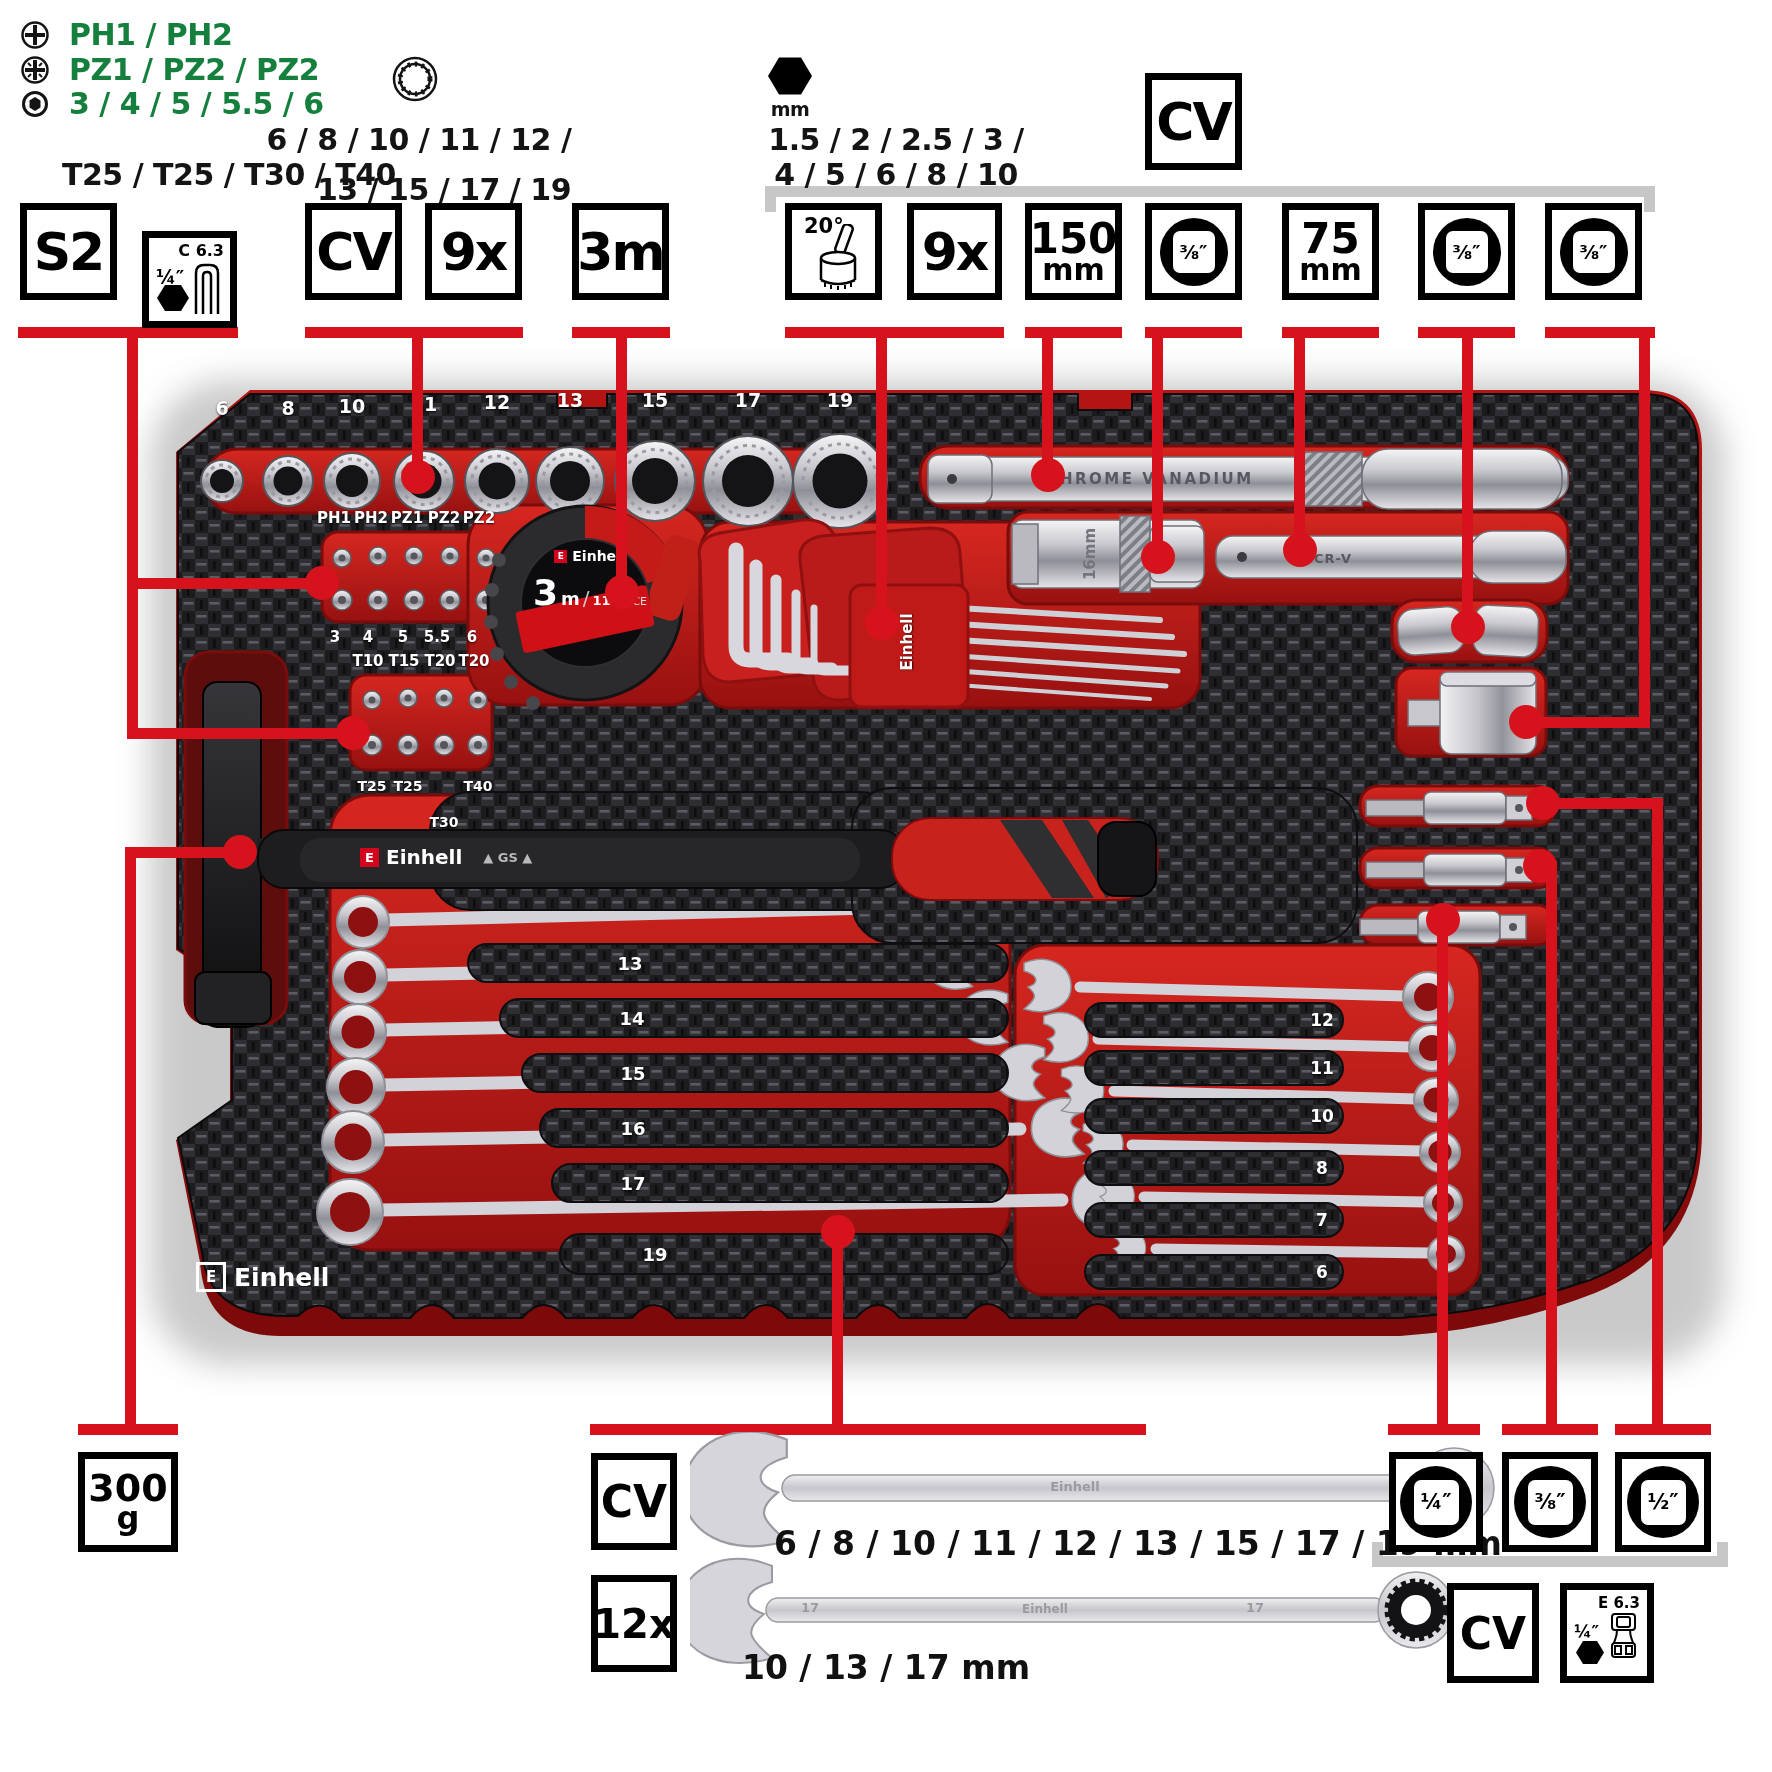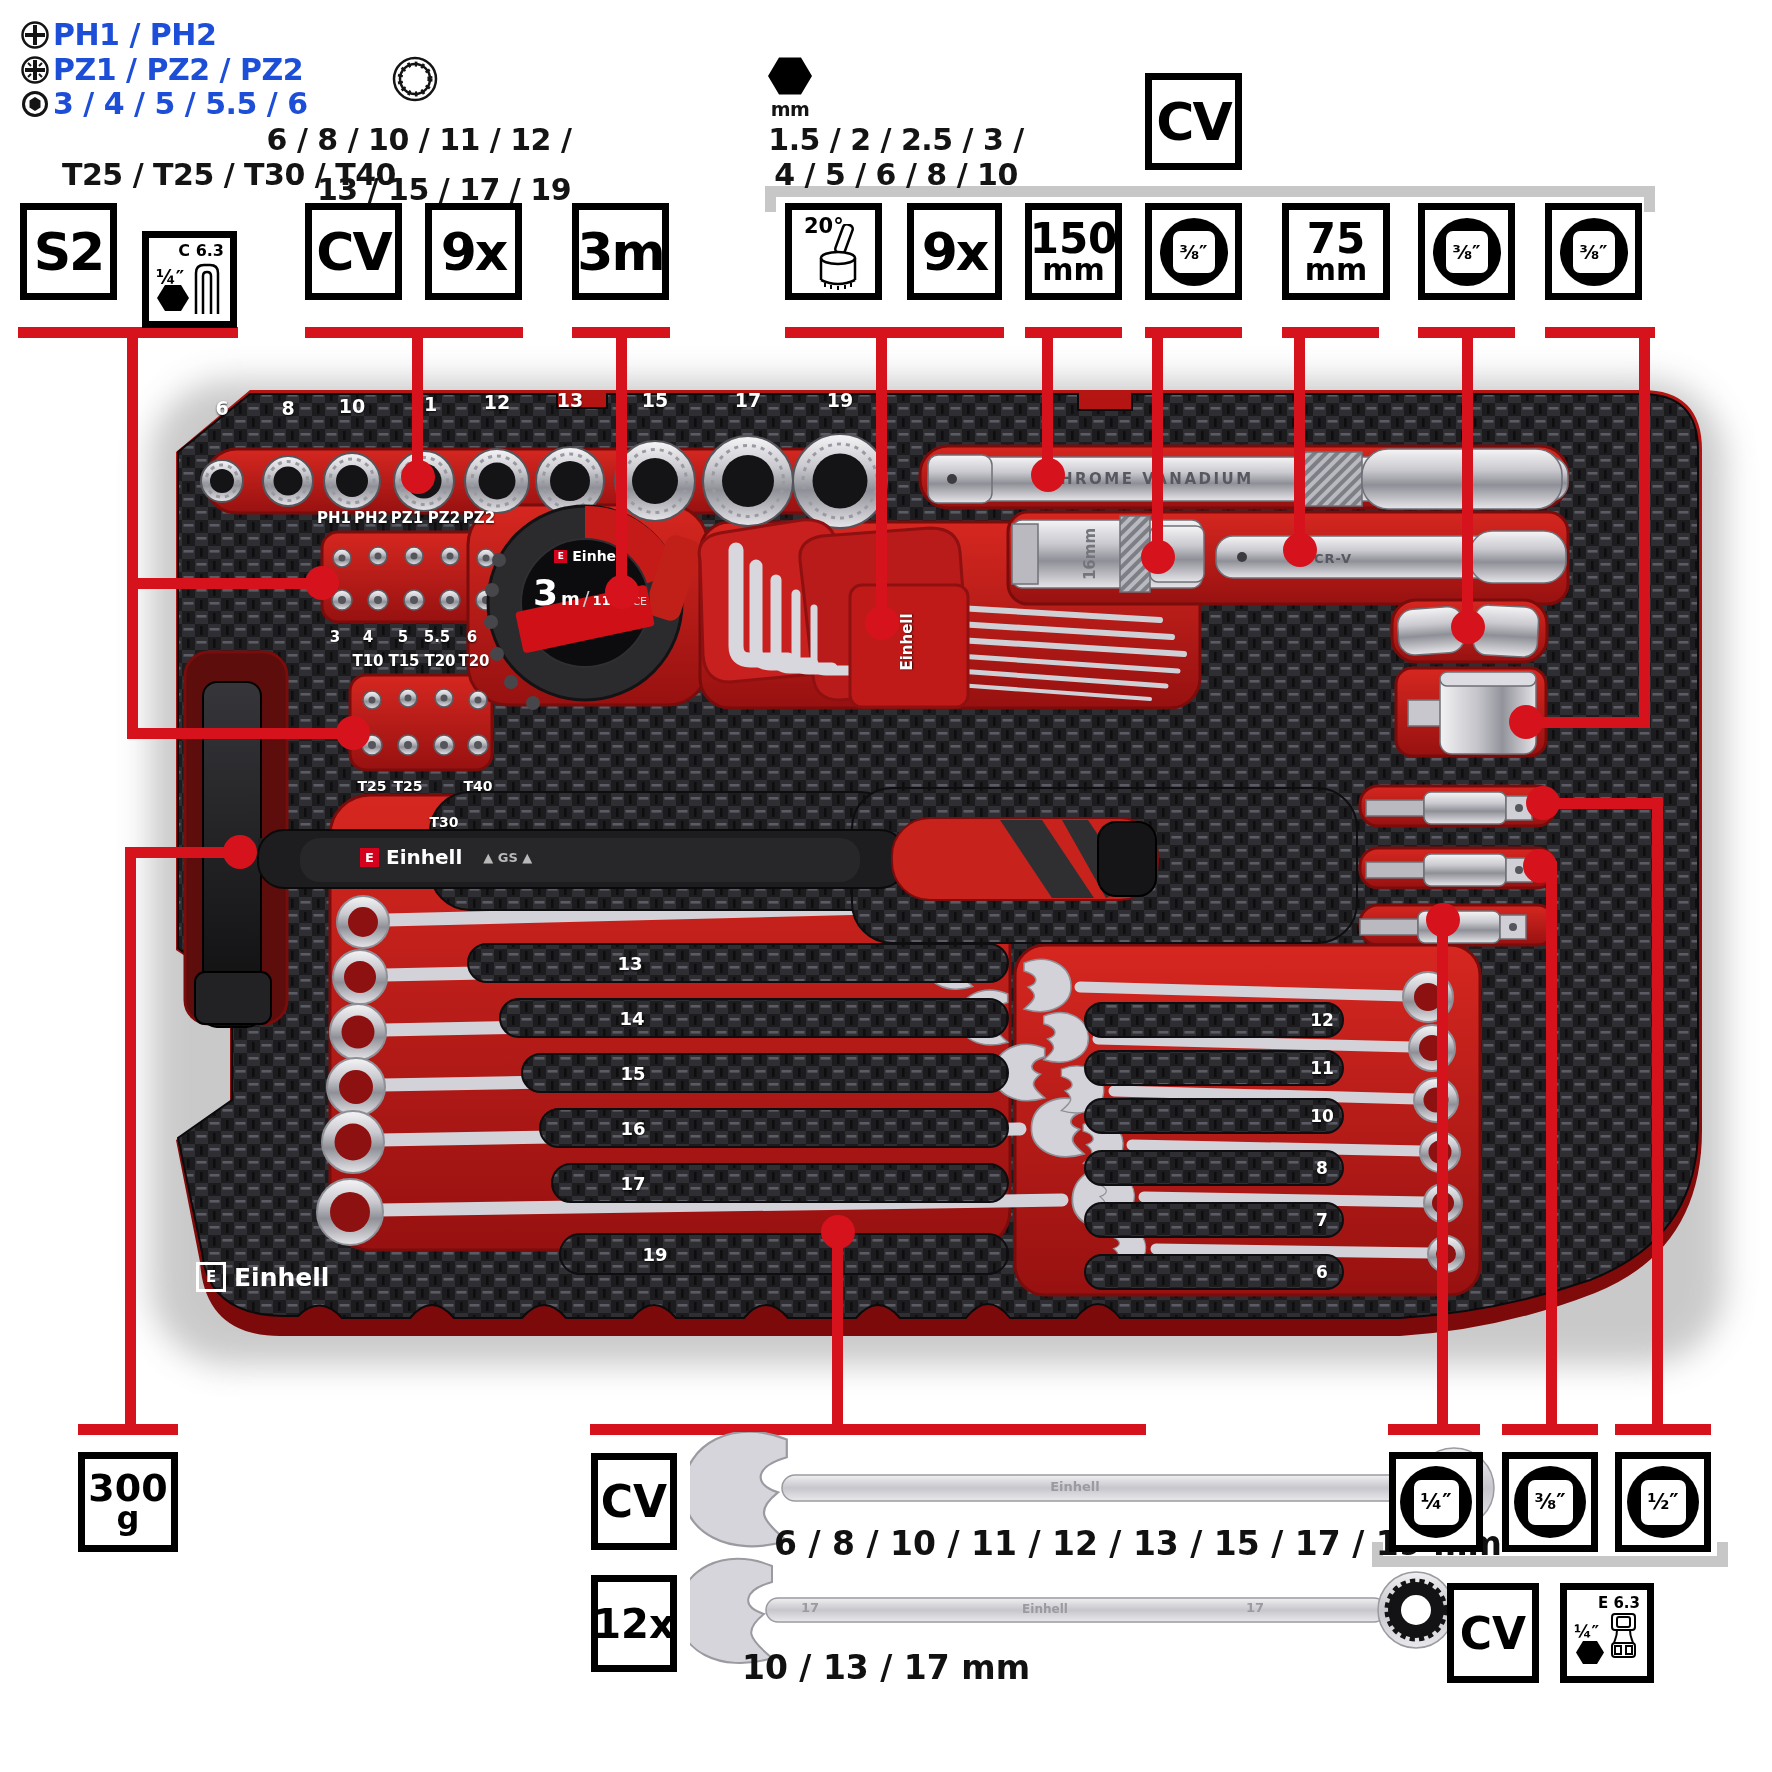--- a/index.html
+++ b/index.html
@@ -16,21 +16,21 @@
   .badge .big{font-size:52px;letter-spacing:-2px;}
   .badge .stack{display:flex;flex-direction:column;align-items:center;line-height:.85;}
   .badge .v1{font-size:42px;} .badge .v2{font-size:30px;}
   .dcirc{width:68px;height:68px;background:#000;border-radius:50%;display:flex;align-items:center;justify-content:center;}
   .dsq{width:42px;height:42px;background:#fff;border-radius:7px;display:flex;align-items:center;justify-content:center;
        font-size:19px;font-weight:700;color:#000;}
   .hexb{position:absolute;background:#000;clip-path:polygon(25% 4%,75% 4%,100% 50%,75% 96%,25% 96%,0% 50%);}
   
   .spec{position:absolute;font-weight:700;font-size:30px;color:#141414;white-space:nowrap;letter-spacing:-.5px;}
   .ctr{transform:translateX(-50%);}
-  .specrow{position:absolute;display:flex;gap:3px;align-items:center;font-weight:700;font-size:30px;color:#1d4ed8;white-space:nowrap;letter-spacing:-.5px;}
+  .specrow{position:absolute;display:flex;gap:19px;align-items:center;font-weight:700;font-size:30px;color:#15803d;white-space:nowrap;letter-spacing:-.5px;}
   
   .tl{position:absolute;color:#fff;font-weight:700;white-space:nowrap;transform:translate(-50%,-50%);
       text-shadow:0 1px 2px rgba(0,0,0,.8);}
   .eng{position:absolute;font-weight:700;white-space:nowrap;transform:translate(-50%,-50%);color:#585860;text-shadow:none;}
   .footertxt{position:absolute;font-weight:700;font-size:33px;color:#111;white-space:nowrap;transform:translateX(-50%);}
   .gmark{position:absolute;font-weight:700;color:#9a9aa0;white-space:nowrap;transform:translate(-50%,-50%);}
   .logo-box{display:inline-flex;align-items:center;justify-content:center;font-weight:700;}
 </style>
 </head>
 <body>
@@ -606,21 +606,21 @@
         <span class="v2">mm</span>
       </span>
   </div>
 
   <div class="badge" style="left:1145px;top:203px;width:97px;height:97px;">
     <span class="dcirc">
         <span class="dsq">⅜″</span>
       </span>
   </div>
 
-  <div class="badge" style="left:1282px;top:203px;width:108px;height:97px;">
+  <div class="badge" style="left:1282px;top:203px;width:97px;height:97px;">
     <span class="stack">
         <span class="v1">75</span>
         <span class="v2">mm</span>
       </span>
   </div>
 
   <div class="badge" style="left:1418px;top:203px;width:97px;height:97px;">
     <span class="dcirc">
         <span class="dsq">⅜″</span>
       </span>

